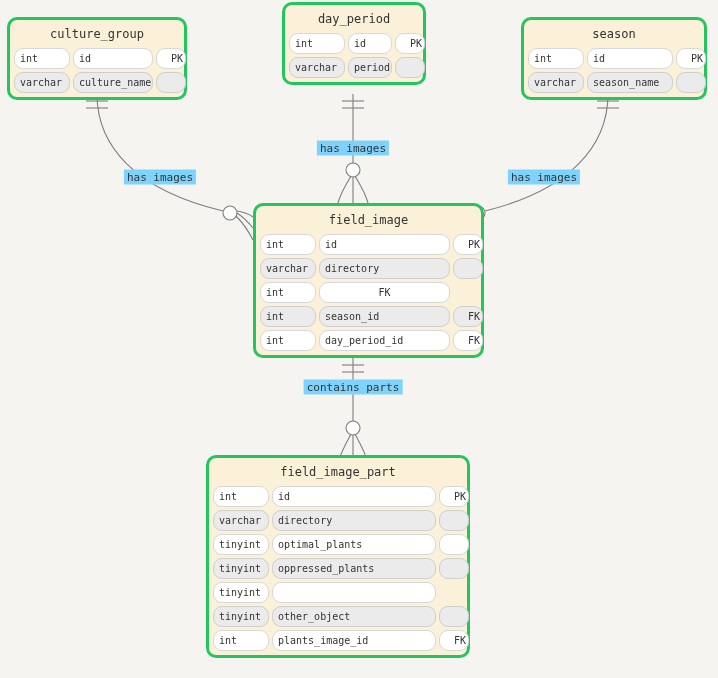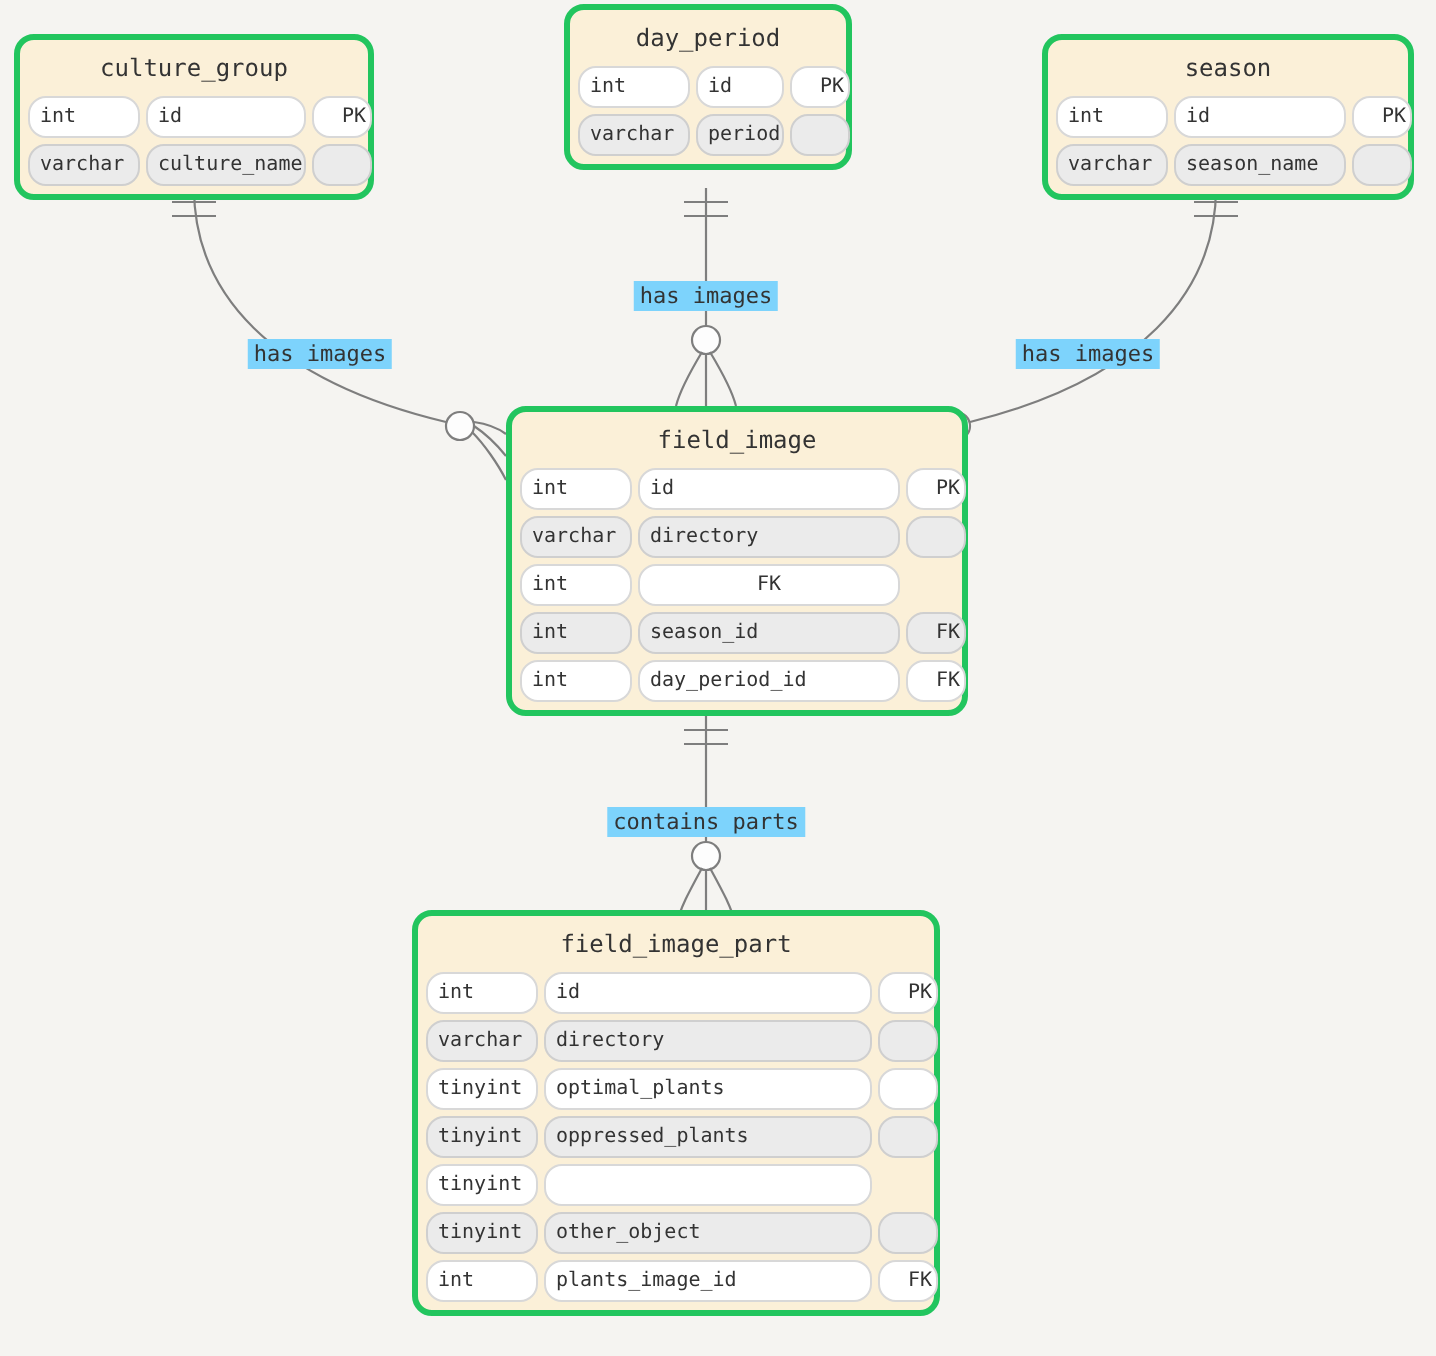--- a/index.html
+++ b/index.html
@@ -40,21 +40,21 @@
   .e-field_image_part{left:206px; top:455px; width:264px;}
 
   .rel-label{
     position:absolute;z-index:3;transform:translate(-50%,-50%);
     background:#7dd3fc;padding:1px 3px;font-size:11px;color:#333;
     white-space:nowrap;
   }
   .lbl-0{left:160px;top:177px;}
   .lbl-1{left:353px;top:148px;}
   .lbl-2{left:544px;top:177px;}
-  .lbl-3{left:353px;top:411px;text-align:center;}
+  .lbl-3{left:353px;top:387px;text-align:center;}
 </style>
 </head>
 <body>
 
 <div id="canvas">
 
   <svg class="rel-layer" width="718" height="678" viewBox="0 0 718 678">
 
     <g>
       <path d="M97,94 C97,146 135,190 223,211"></path>

